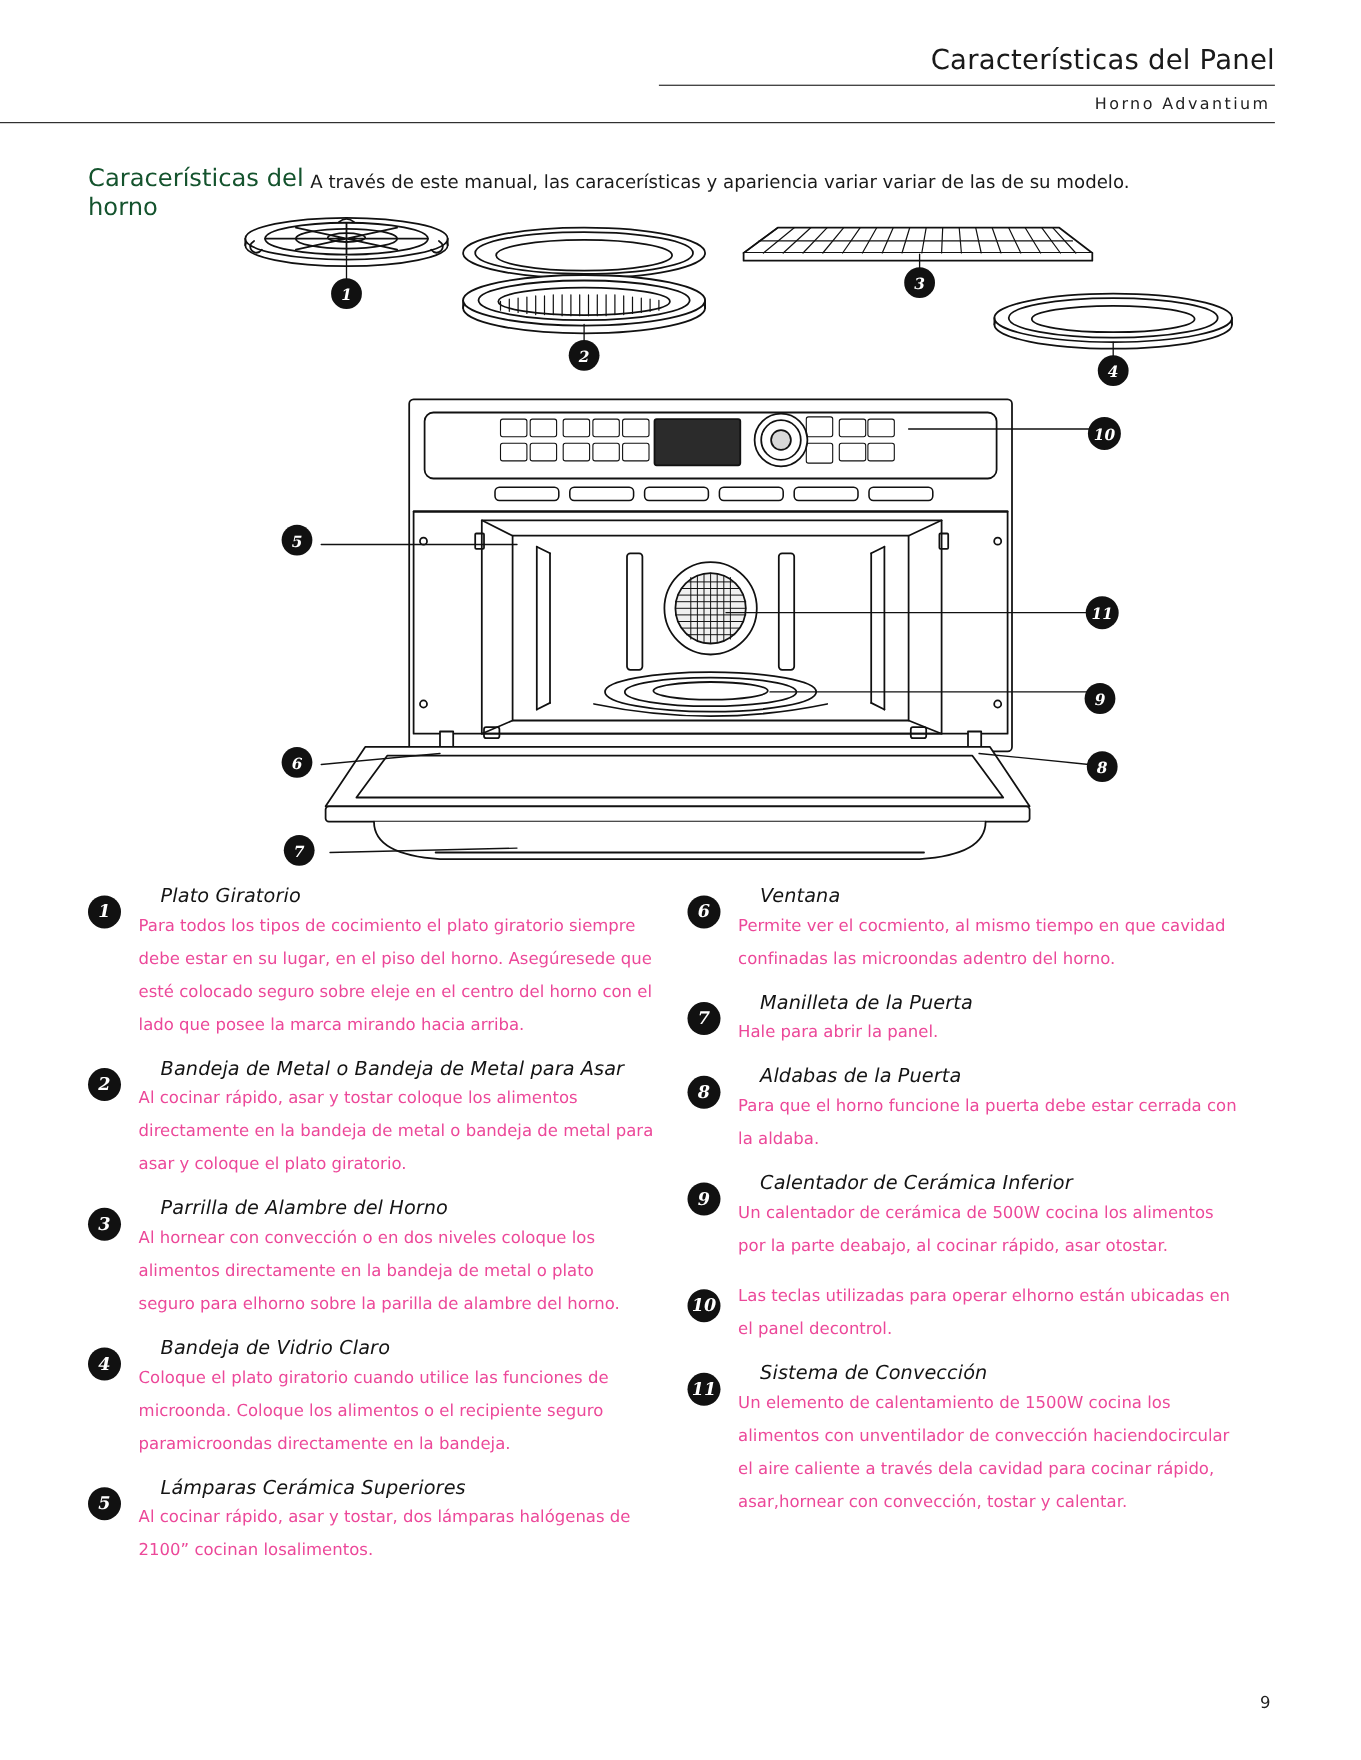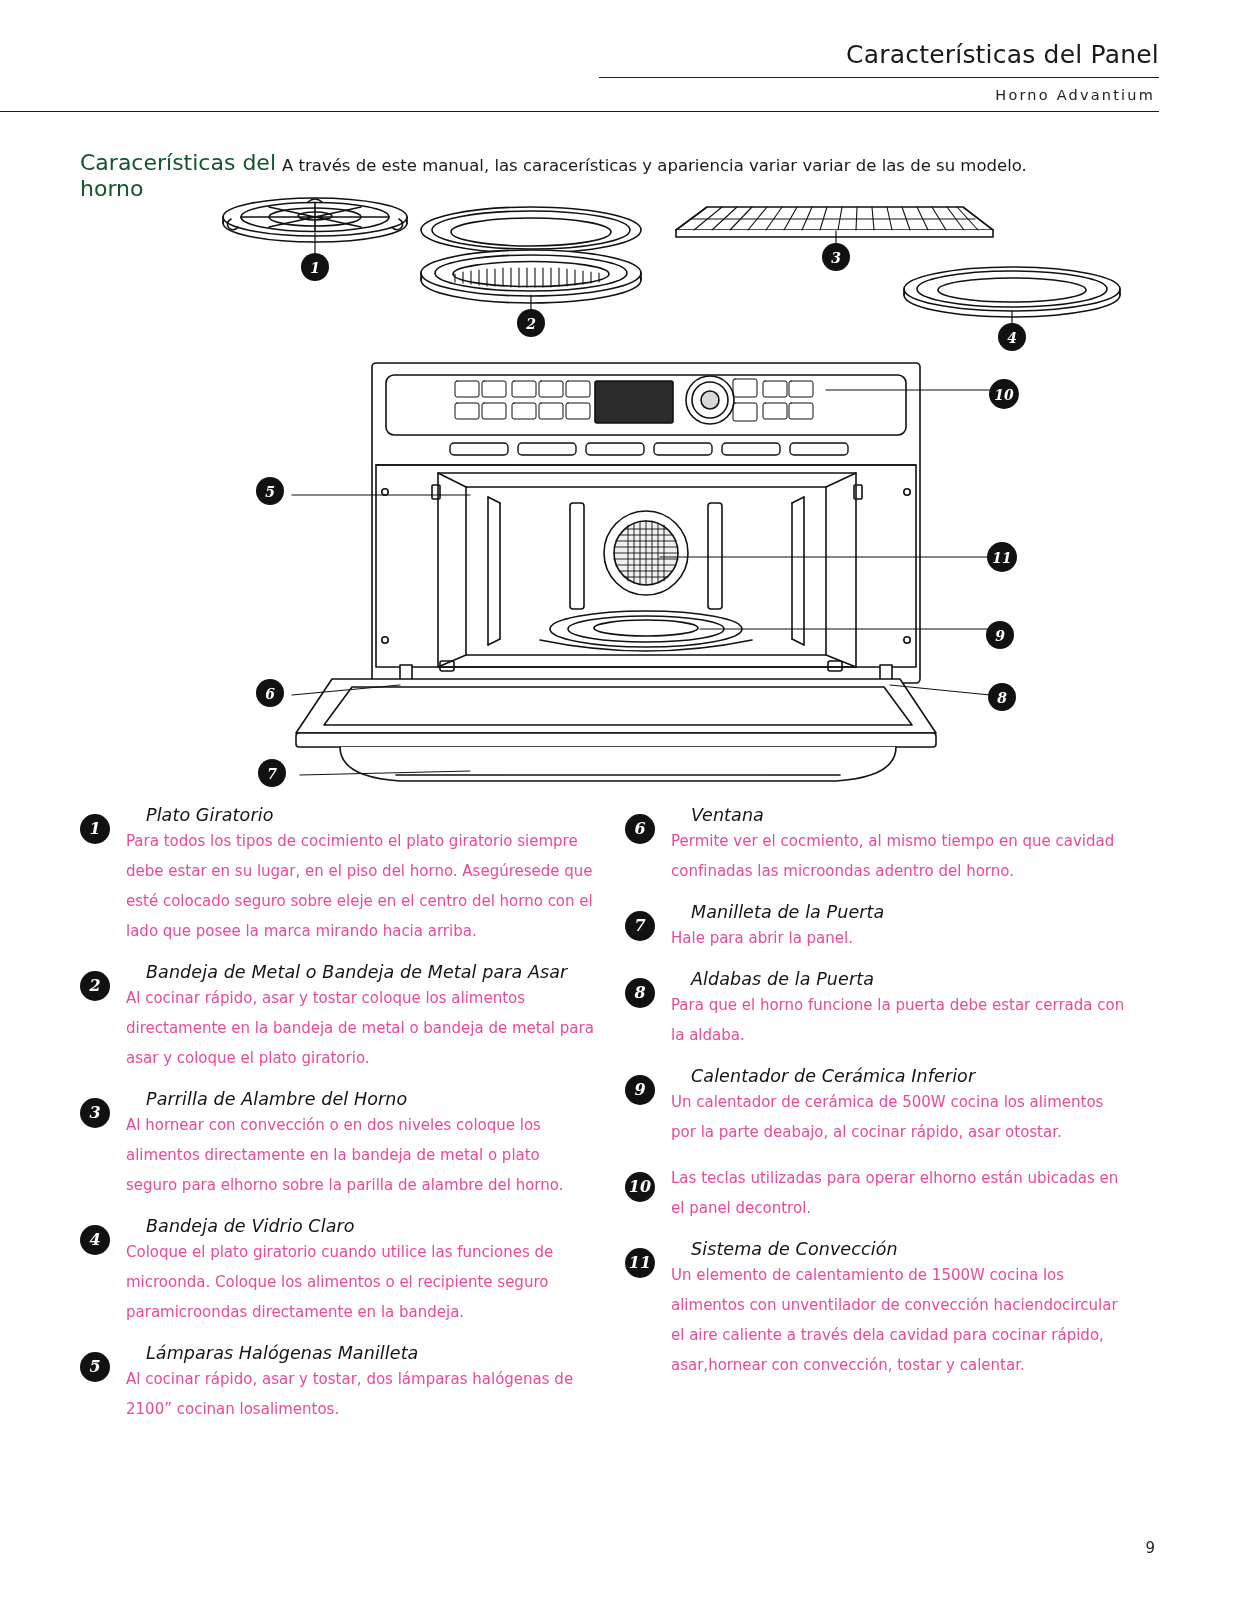--- a/index.html
+++ b/index.html
@@ -387,21 +387,21 @@
       </div>
 
       <div class="item">
         <div class="bullet num">4</div>
         <h3>Bandeja de Vidrio Claro</h3>
         <p>Coloque el plato giratorio cuando utilice las funciones de microonda.  Coloque los alimentos o el recipiente seguro paramicroondas directamente en la bandeja.</p>
       </div>
 
       <div class="item">
         <div class="bullet num">5</div>
-        <h3>Lámparas Halógenas Manilleta</h3>
+        <h3>Lámparas Cerámica Superiores</h3>
         <p>Al cocinar rápido, asar y tostar, dos lámparas halógenas de 2100” cocinan losalimentos.</p>
       </div>
 
     </div>
 
     <div class="col col-right">
 
       <div class="item">
         <div class="bullet num">6</div>
         <h3>Ventana</h3>

